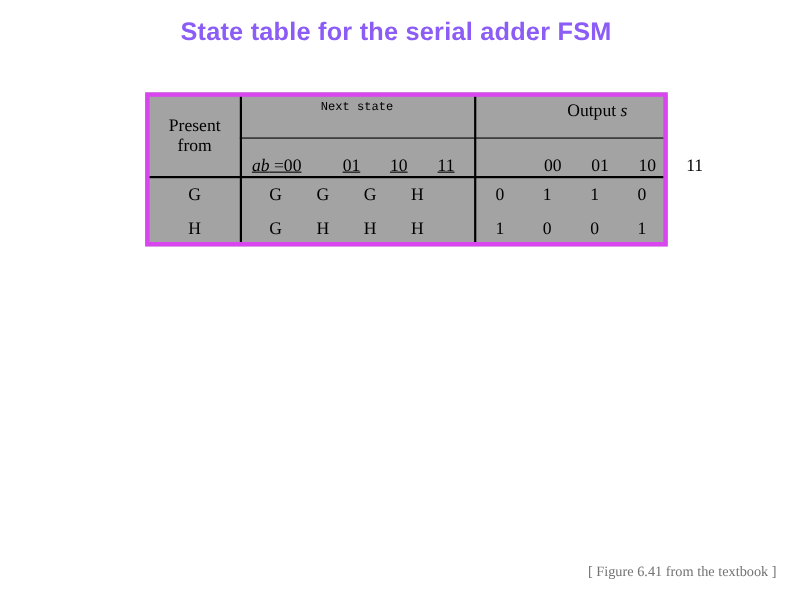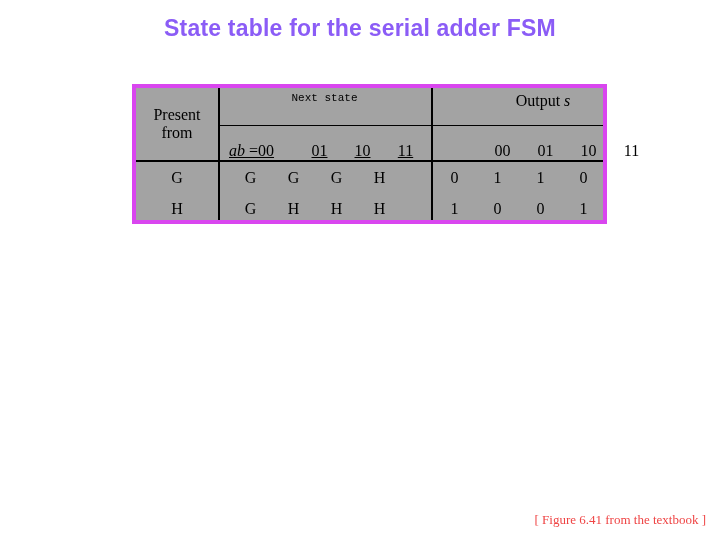--- a/index.html
+++ b/index.html
@@ -188,21 +188,21 @@
     text-align: center;
   }
 
   
   #figure-credit {
     position: absolute;
     right: 14px;
     top: 512px;
     font-size: 13px;
     font-family: "Liberation Serif", serif;
-    color: #ef4444;
+    color: #737373;
     white-space: nowrap;
   }
 </style>
 </head>
 <body>
 
 <div id="slide-title">State table for the serial adder FSM</div>
 
 <div id="state-table">
 

